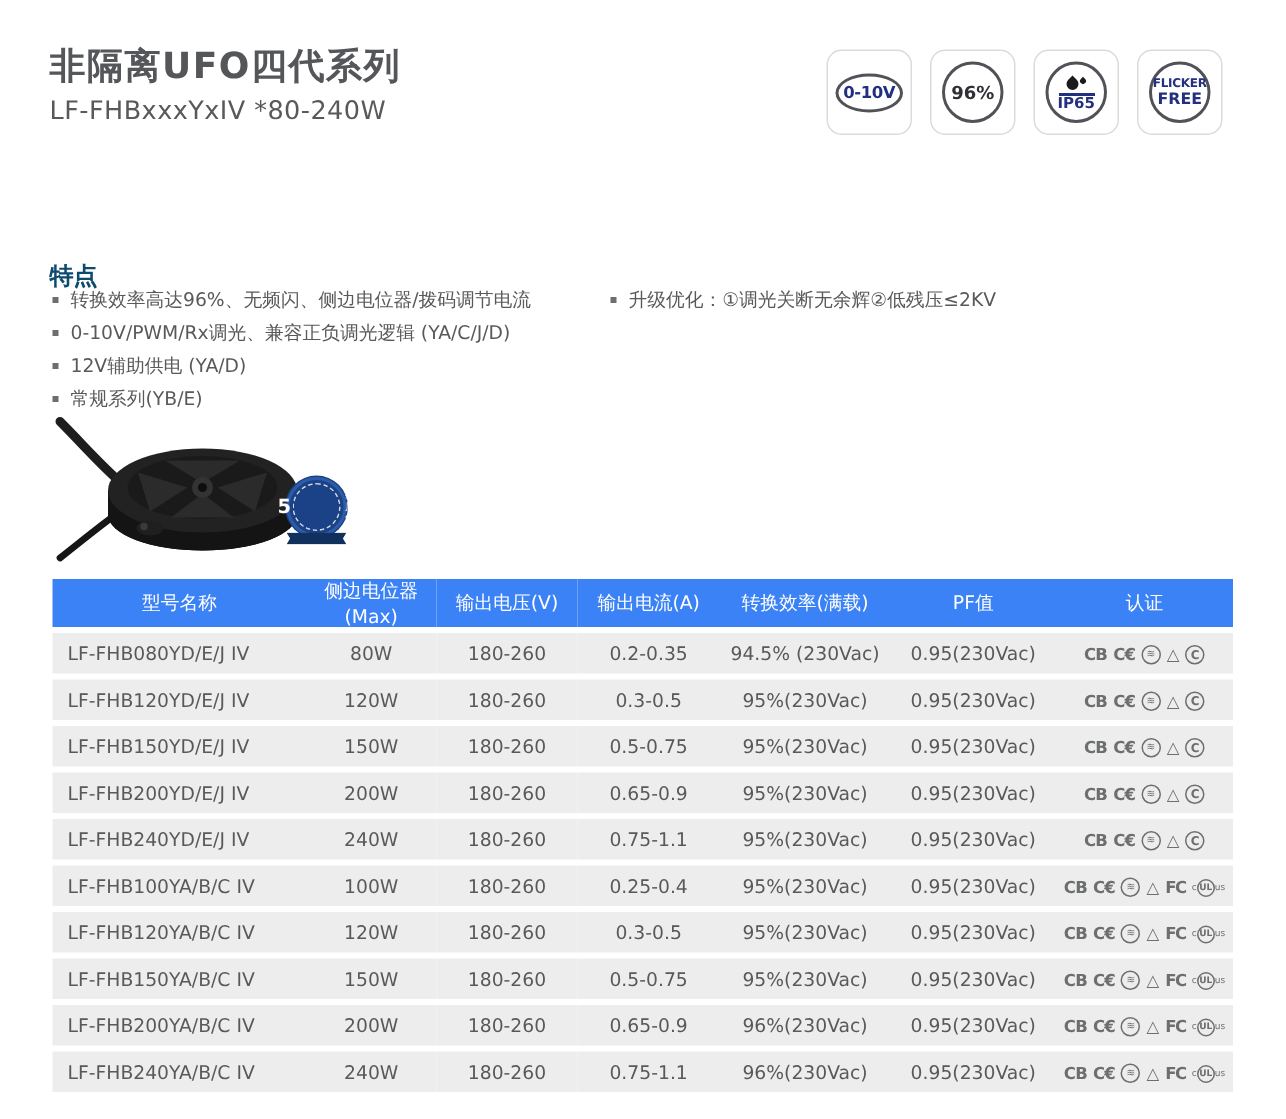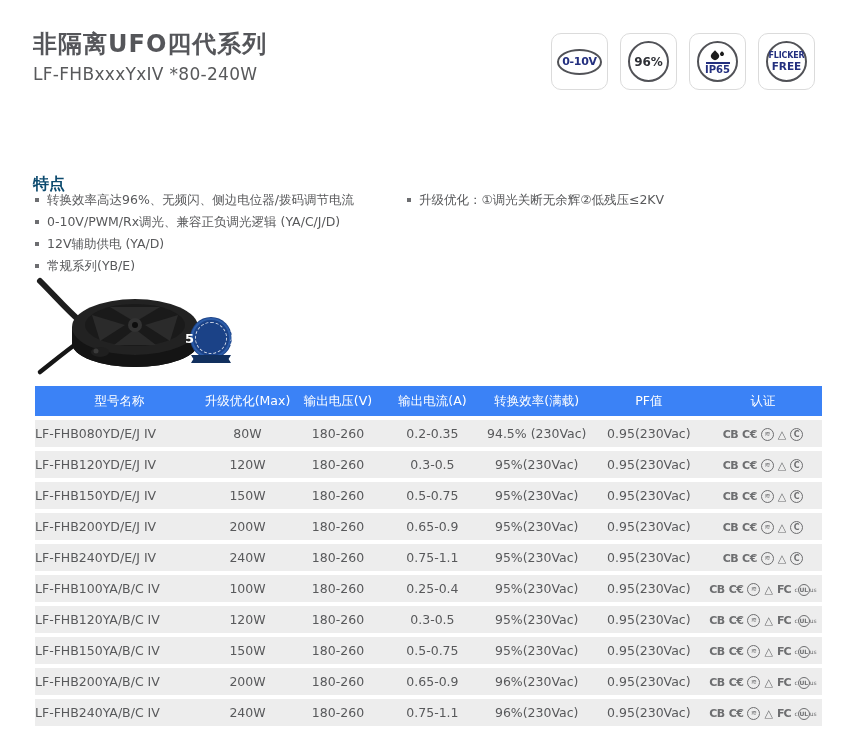--- a/index.html
+++ b/index.html
@@ -55,21 +55,21 @@
   
   .spec-table { position:absolute; left:35px; top:382px; width:787px;
                 border-collapse:separate; border-spacing:0 4px; table-layout:fixed; }
   .spec-table col.c1{width:21.5%} .spec-table col.c2{width:11%} .spec-table col.c3{width:12%}
   .spec-table col.c4{width:12%} .spec-table col.c5{width:14.5%} .spec-table col.c6{width:14%}
   .spec-table col.c7{width:15%}
   .spec-table th { background:#3b82f6; color:#FFFFFF; font-weight:400; font-size:12.5px; height:30px;
                    padding:0; text-align:center; }
   .spec-table td { background:#EDEDED; color:#58595B; font-size:12.5px; height:27px; padding:0;
                    text-align:center; white-space:nowrap; }
-  .spec-table td.model { text-align:left; }
+  .spec-table td.model { text-align:left; padding-left:10px; }
 
   
   .cert-wrap { display:inline-flex; align-items:center; justify-content:center; gap:4px; color:#6D6E70; }
   .cert-text { font-size:11px; font-weight:600; letter-spacing:-0.5px; }
   .cert-round { width:13px; height:13px; border:1px solid #6D6E70; border-radius:50%;
                 display:inline-flex; align-items:center; justify-content:center; font-size:7px; line-height:1; }
   .cert-tri { font-size:11px; line-height:1; }
   .cert-ccc { width:13px; height:13px; border:1px solid #6D6E70; border-radius:50%;
               display:inline-flex; align-items:center; justify-content:center; font-size:8px; font-weight:700; line-height:1; }
   .cert-fcc { font-size:11px; font-weight:700; letter-spacing:-1px; }
@@ -177,21 +177,21 @@
         <col class="c2">
         <col class="c3">
         <col class="c4">
         <col class="c5">
         <col class="c6">
         <col class="c7">
     </colgroup>
     <thead>
       <tr>
           <th>型号名称</th>
-          <th>升级优化(Max)</th>
+          <th>侧边电位器(Max)</th>
           <th>输出电压(V)</th>
           <th>输出电流(A)</th>
           <th>转换效率(满载)</th>
           <th>PF值</th>
           <th>认证</th>
         </tr>
     </thead>
     <tbody>
         <tr>
           <td class="model">LF-FHB080YD/E/J IV</td>

